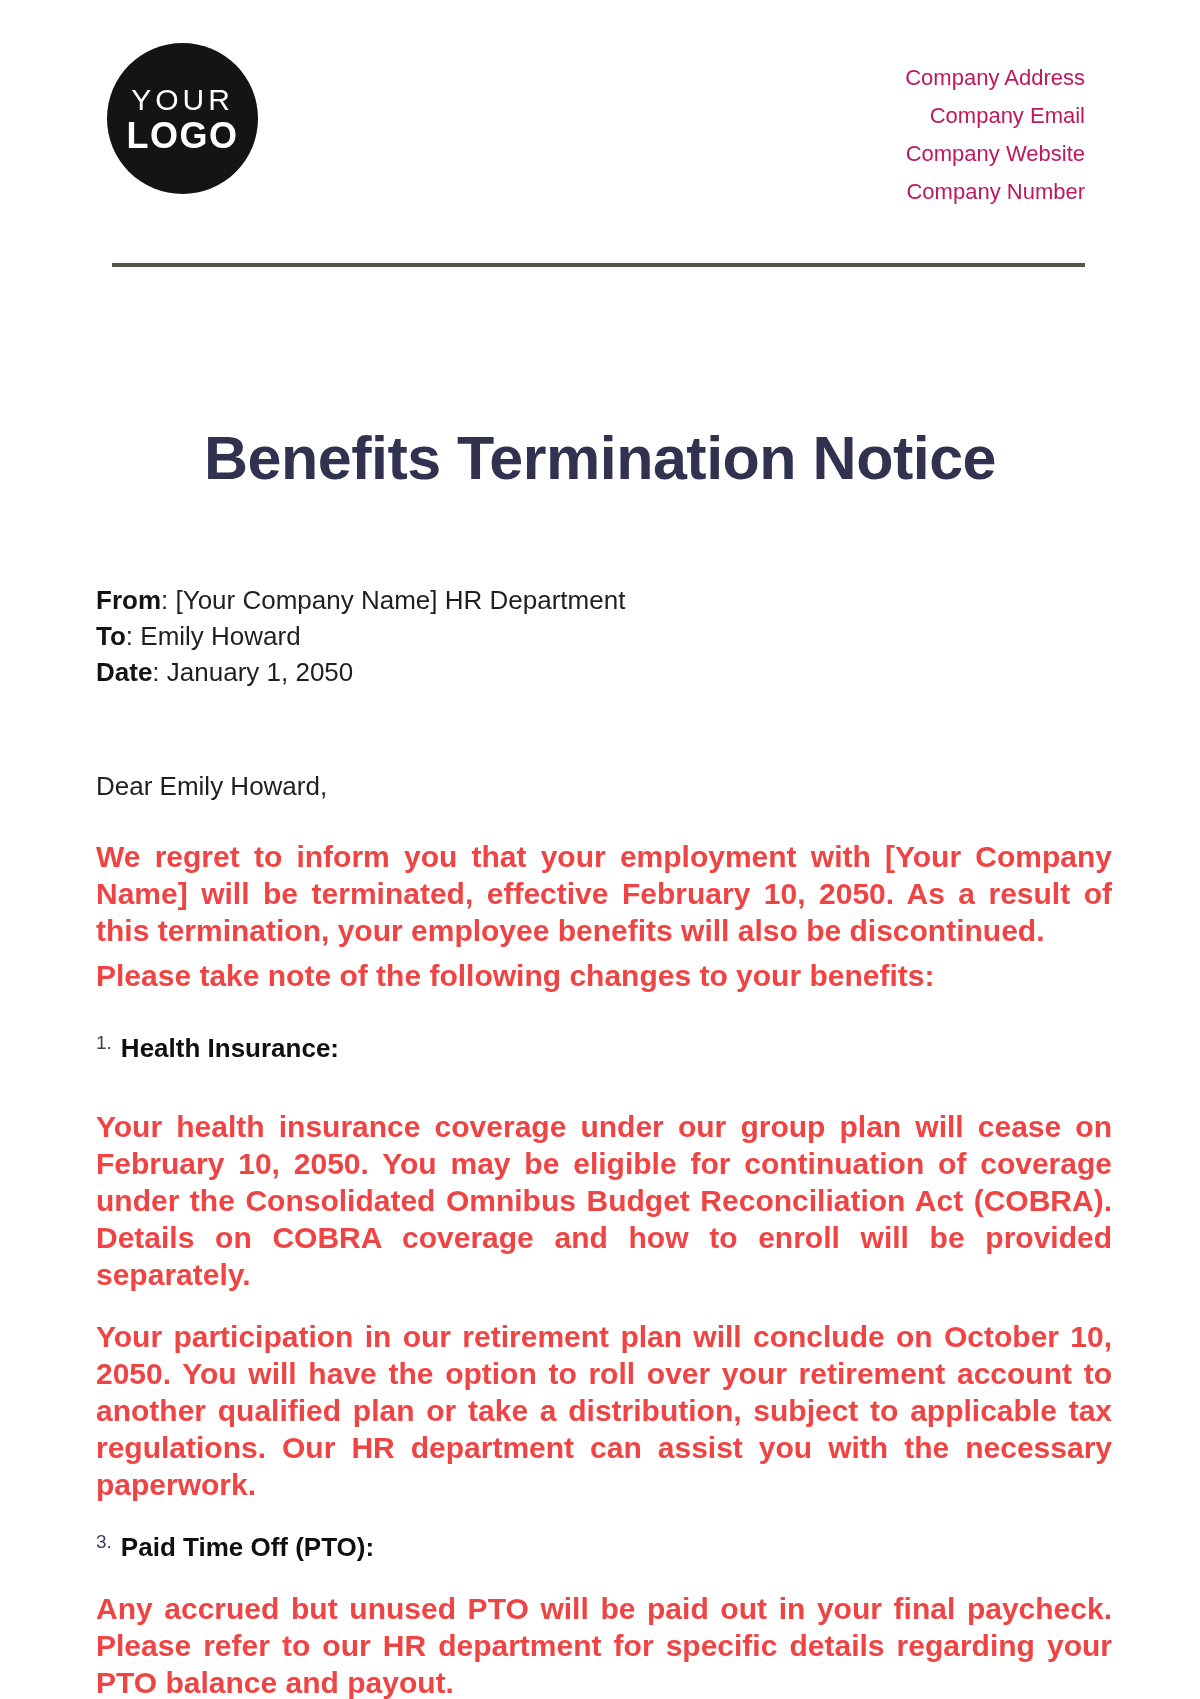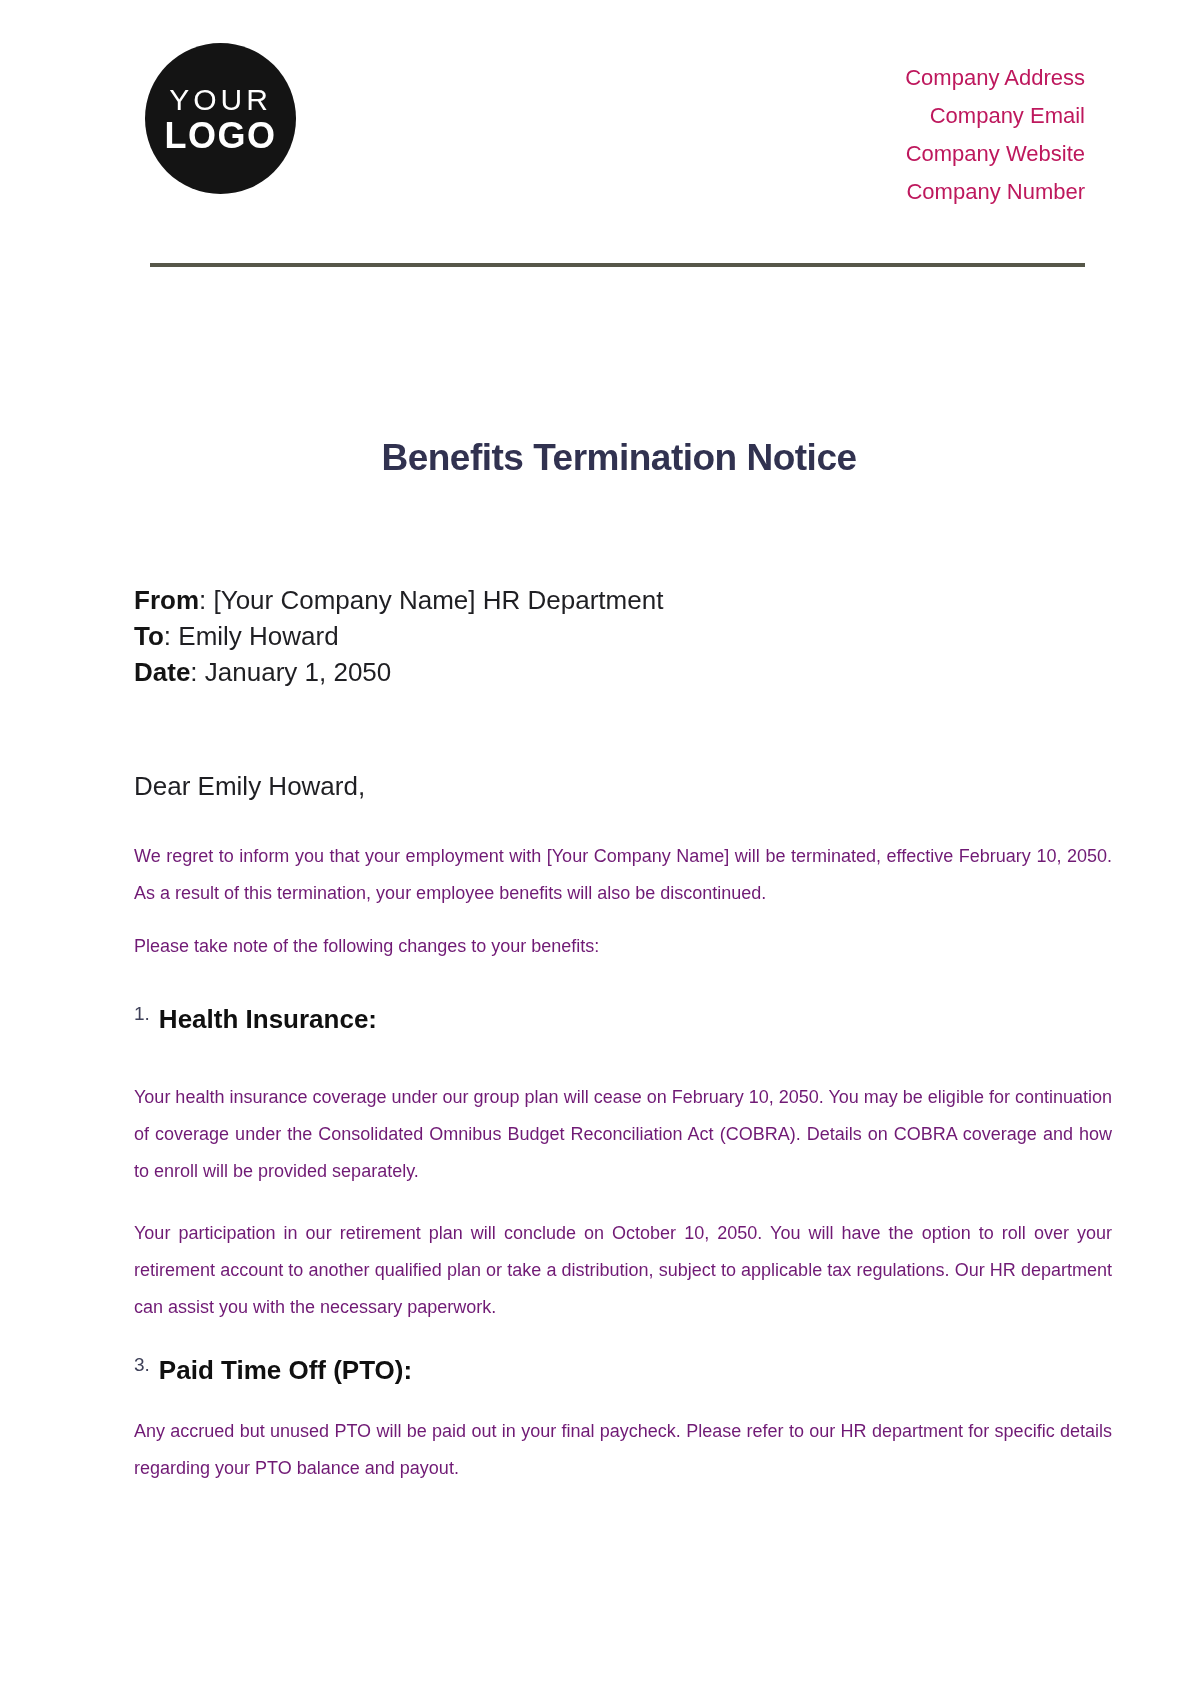--- a/index.html
+++ b/index.html
@@ -5,21 +5,20 @@
   * { margin: 0; padding: 0; box-sizing: border-box; }
   html, body { background: #ffffff; }
   .page {
     position: relative;
     width: 1200px;
     height: 1699px;
     background: #ffffff;
     overflow: hidden;
     font-family: "Liberation Sans", sans-serif;
     color: #1f1f23;
-    padding-left: 38px;
   }
   
   .letterhead {
     display: flex;
     justify-content: space-between;
     align-items: flex-start;
     margin: 43px 115px 0 107px;
   }
   .logo-circle {
     width: 151px; height: 151px;
@@ -41,36 +40,37 @@
   }
   .rule {
     height: 4px;
     background: #565749;
     margin: 52px 115px 0 112px;
   }
   
   .doc-title {
     margin-top: 163px;
     text-align: center;
-    font-size: 37px;
+    font-size: 61px;
     line-height: 56px;
     font-weight: 700;
     letter-spacing: -0.5px;
     color: #313250;
   }
   
   .content { margin: 0 88px 0 96px; }
   .meta { margin-top: 96px; font-size: 26px; line-height: 36px; color: #1f1f23; }
   .meta .lbl { font-weight: 700; color: #141414; }
   .salutation { margin-top: 78px; font-size: 26px; line-height: 37px; }
   .para {
-    font-size: 18px;
+    font-size: 30px;
     line-height: 37px;
     text-align: justify;
-    color: #701a75;
+    color: #ef4444;
+    font-weight: bold;
   }
   .para.left { text-align: left; }
   .sec-heading {
     font-size: 26px;
     line-height: 30px;
     font-weight: 700;
     color: #101010;
   }
   .sec-num {
     font-weight: 400;
@@ -108,21 +108,21 @@
     <div class="meta">
       <div><span class="lbl">From</span><span>: </span><span>[Your Company Name] HR Department</span></div>
       <div><span class="lbl">To</span><span>: </span><span>Emily Howard</span></div>
       <div><span class="lbl">Date</span><span>: </span><span>January 1, 2050</span></div>
     </div>
 
     <div class="salutation">Dear Emily Howard,</div>
 
     <p class="para" style="margin-top:33px;">We regret to inform you that your employment with [Your Company Name] will be terminated, effective February 10, 2050. As a result of this termination, your employee benefits will also be discontinued.</p>
 
-    <p class="para left" style="margin-top:16px;">Please take note of the following changes to your benefits:</p>
+    <p class="para left" style="margin-top:8px;">Please take note of the following changes to your benefits:</p>
 
     <div class="sec-heading" style="margin-top:39px;"><span class="sec-num">1.</span><span>Health Insurance:</span></div>
     <p class="para" style="margin-top:42px;">Your health insurance coverage under our group plan will cease on February 10, 2050. You may be eligible for continuation of coverage under the Consolidated Omnibus Budget Reconciliation Act (COBRA). Details on COBRA coverage and how to enroll will be provided separately.</p>
 
     <p class="para" style="margin-top:25px;">Your participation in our retirement plan will conclude on October 10, 2050. You will have the option to roll over your retirement account to another qualified plan or take a distribution, subject to applicable tax regulations. Our HR department can assist you with the necessary paperwork.</p>
 
     <div class="sec-heading" style="margin-top:29px;"><span class="sec-num">3.</span><span>Paid Time Off (PTO):</span></div>
     <p class="para" style="margin-top:25px;">Any accrued but unused PTO will be paid out in your final paycheck. Please refer to our HR department for specific details regarding your PTO balance and payout.</p>
 
   </div>

